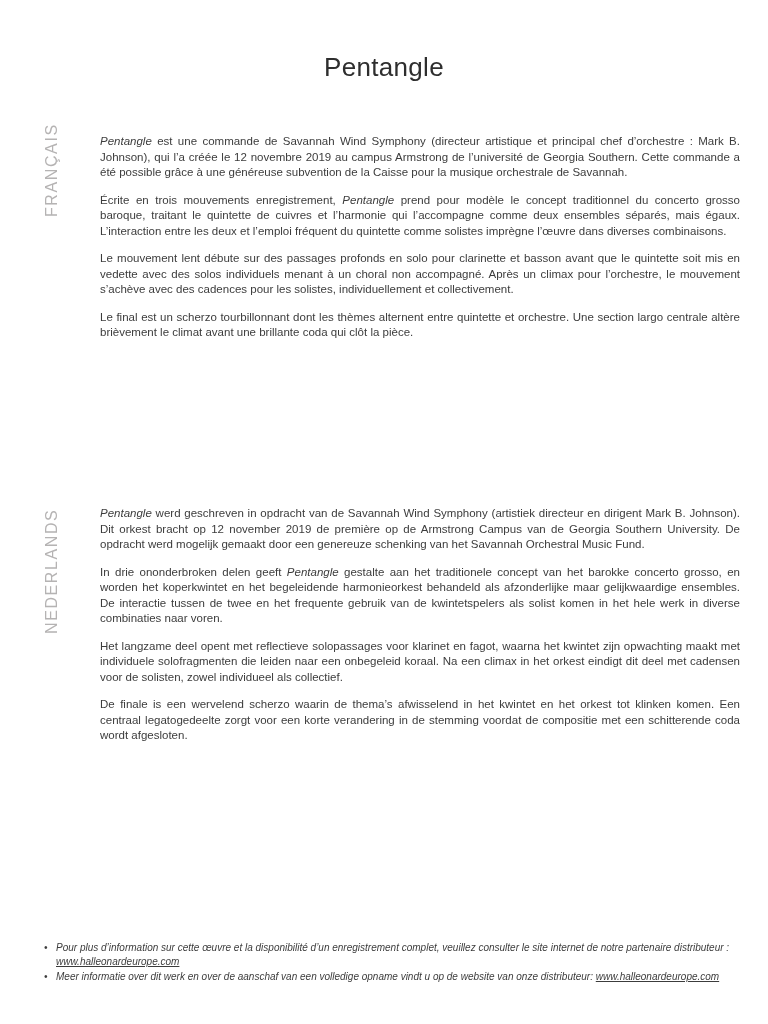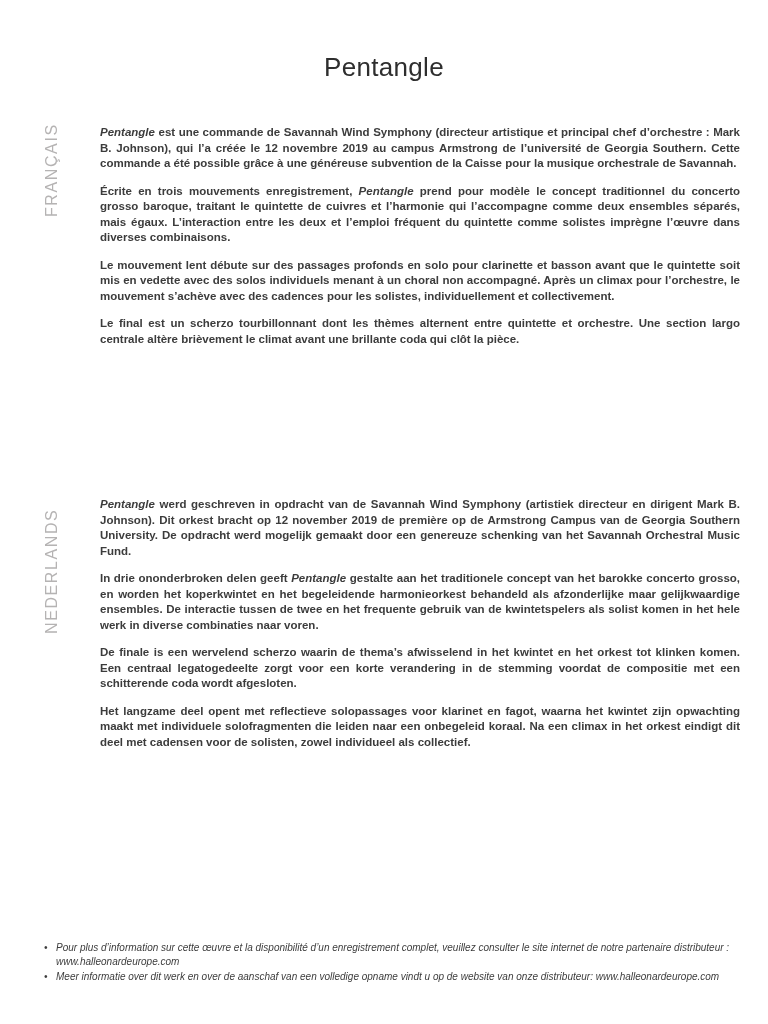--- a/index.html
+++ b/index.html
@@ -39,25 +39,24 @@
     transform-origin: 0 0;
     white-space: nowrap;
     font-size: 16px;
     letter-spacing: 1.6px;
     color: #b5b3b3;
     font-weight: 400;
   }
   .section-francais .lang-label { top: 92px; }
   .section-nederlands .lang-label { top: 137px; }
   .paragraphs p {
-    margin: 0 0 12px 0;
+    margin: 9px 0 12px 0;
     font-size: 11.5px;
     line-height: 15.5px;
     text-align: justify;
-    font-weight: bold;
   }
   .paragraphs p em { font-style: italic; }
   .footer-notes {
     position: absolute;
     left: 44px;
     top: 941px;
     width: 700px;
     margin: 0;
     padding: 0;
     list-style: none;
@@ -71,20 +70,21 @@
     padding-left: 12px;
     margin-bottom: 1px;
   }
   .footer-notes .bullet {
     position: absolute;
     left: 0;
     top: 0;
   }
   .footer-link {
     color: #3c3c3c;
+    text-decoration: underline;
     cursor: pointer;
   }
 </style>
 </head>
 <body>
 
 <h1 class="page-title">Pentangle</h1>
 
 <section class="lang-section section-francais">
   <div class="lang-label">FRANÇAIS</div>
@@ -94,21 +94,21 @@
       <p><span>Le mouvement lent débute sur des passages profonds en solo pour clarinette et basson avant que le quintette soit mis en vedette avec des solos individuels menant à un choral non accompagné. Après un climax pour l’orchestre, le mouvement s’achève avec des cadences pour les solistes, individuellement et collectivement.</span></p>
       <p><span>Le final est un scherzo tourbillonnant dont les thèmes alternent entre quintette et orchestre. Une section largo centrale altère brièvement le climat avant une brillante coda qui clôt la pièce.</span></p>
     </div>
 </section>
 
 <section class="lang-section section-nederlands">
   <div class="lang-label">NEDERLANDS</div>
   <div class="paragraphs">
       <p><em>Pentangle</em><span> werd geschreven in opdracht van de Savannah Wind Symphony (artistiek directeur en dirigent Mark B. Johnson). Dit orkest bracht op 12 november 2019 de première op de Armstrong Campus van de Georgia Southern University. De opdracht werd mogelijk gemaakt door een genereuze schenking van het Savannah Orchestral Music Fund.</span></p>
       <p><span>In drie ononderbroken delen geeft </span><em>Pentangle</em><span> gestalte aan het traditionele concept van het barokke concerto grosso, en worden het koperkwintet en het begeleidende harmonieorkest behandeld als afzonderlijke maar gelijkwaardige ensembles. De interactie tussen de twee en het frequente gebruik van de kwintetspelers als solist komen in het hele werk in diverse combinaties naar voren.</span></p>
+      <p><span>Het langzame deel opent met reflectieve solopassages voor klarinet en fagot, waarna het kwintet zijn opwachting maakt met individuele solofragmenten die leiden naar een onbegeleid koraal. Na een climax in het orkest eindigt dit deel met cadensen voor de solisten, zowel individueel als collectief.</span></p>
       <p><span>De finale is een wervelend scherzo waarin de thema’s afwisselend in het kwintet en het orkest tot klinken komen. Een centraal legatogedeelte zorgt voor een korte verandering in de stemming voordat de compositie met een schitterende coda wordt afgesloten.</span></p>
-      <p><span>Het langzame deel opent met reflectieve solopassages voor klarinet en fagot, waarna het kwintet zijn opwachting maakt met individuele solofragmenten die leiden naar een onbegeleid koraal. Na een climax in het orkest eindigt dit deel met cadensen voor de solisten, zowel individueel als collectief.</span></p>
     </div>
 </section>
 
 <ul class="footer-notes">
     <li><span class="bullet">•</span><span>Pour plus d’information sur cette œuvre et la disponibilité d’un enregistrement complet, veuillez consulter le site internet de notre partenaire distributeur : </span><br><a class="footer-link">www.halleonardeurope.com</a></li>
     <li><span class="bullet">•</span><span>Meer informatie over dit werk en over de aanschaf van een volledige opname vindt u op de website van onze distributeur: </span><a class="footer-link">www.halleonardeurope.com</a></li>
   </ul>
 
 </body></html>

